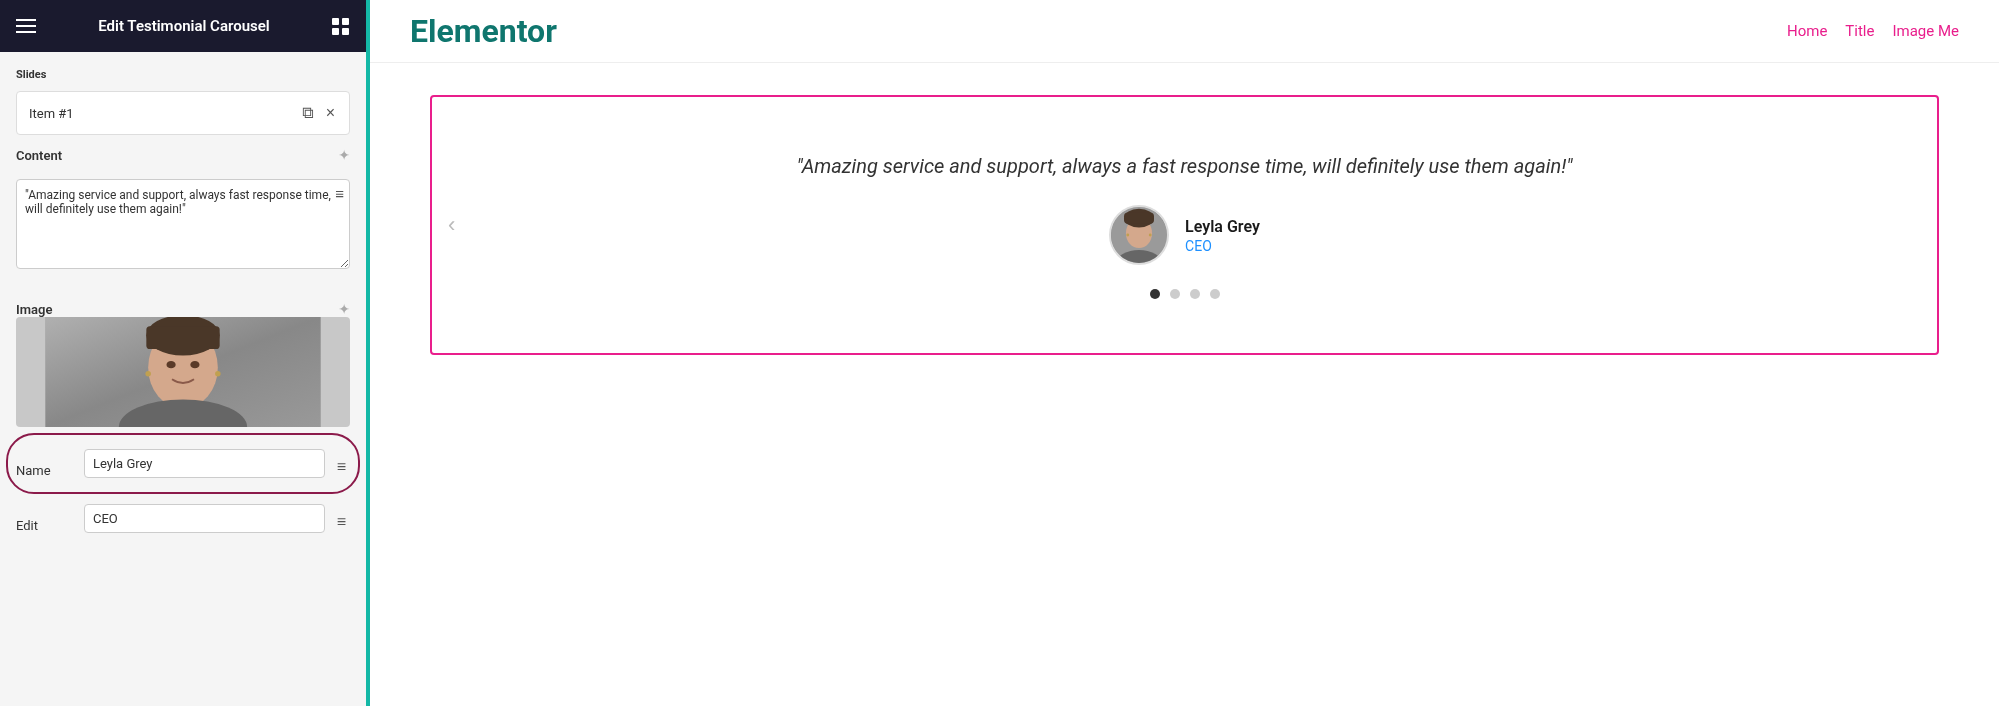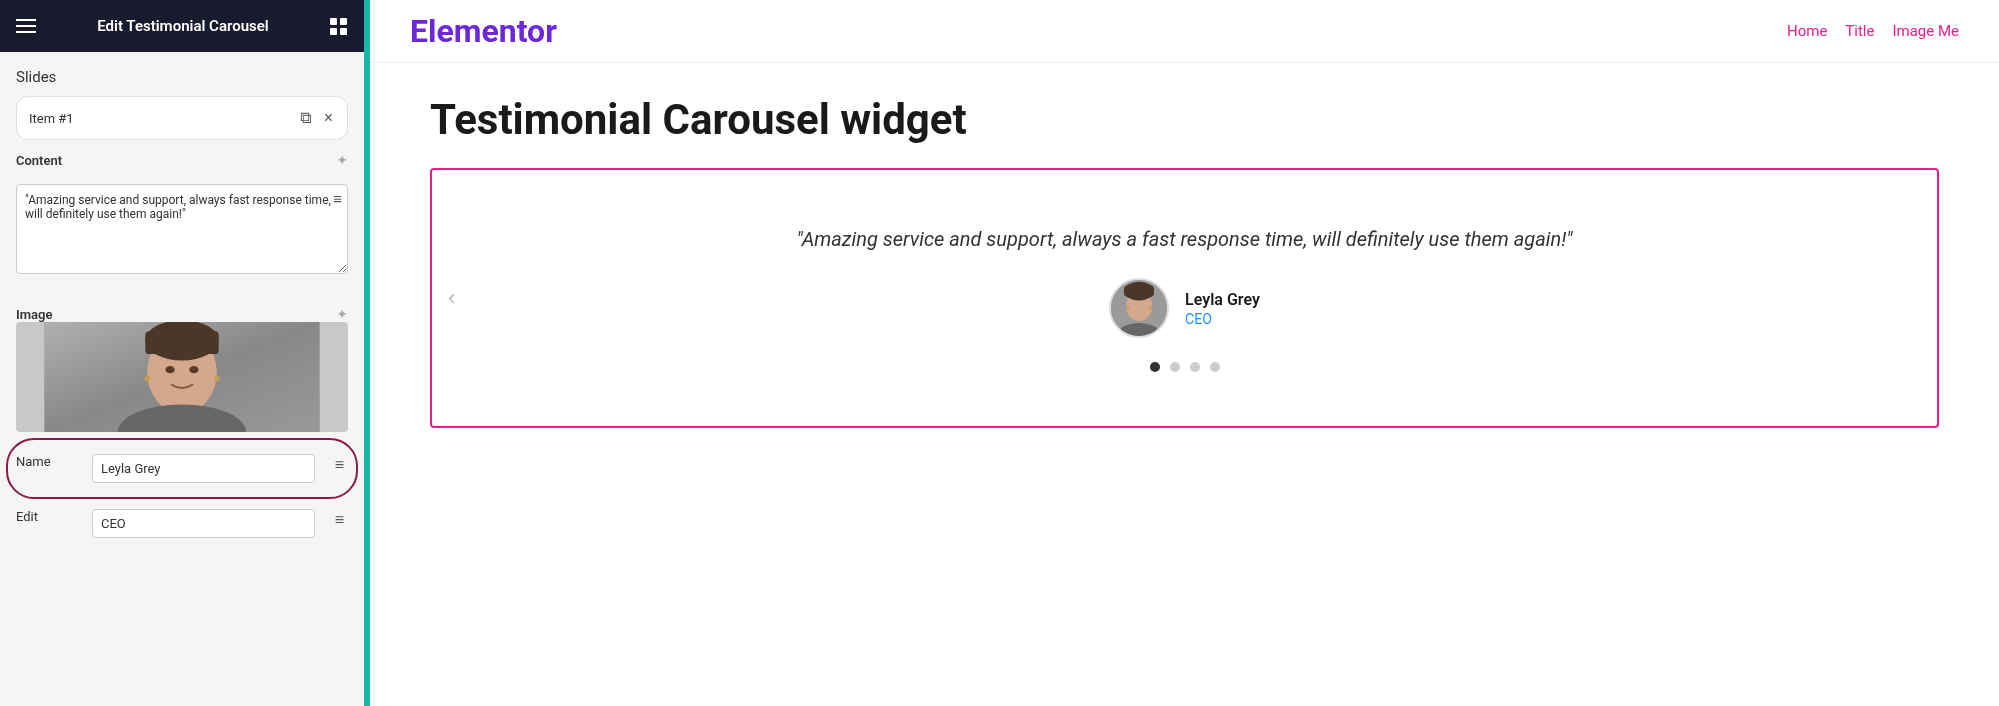--- a/index.html
+++ b/index.html
@@ -3,21 +3,21 @@
   <meta charset="utf-8">
   <style>
     * { box-sizing: border-box; margin: 0; padding: 0; }
     body { font-family: -apple-system, BlinkMacSystemFont, 'Segoe UI', Roboto, sans-serif; display: flex; height: 706px; overflow: hidden; background: #fff; }
 
     
     .left-panel {
       width: 370px;
       min-width: 370px;
       background: #f5f5f5;
-      border-right: 6px solid #14b8a6;
+      border-right: 4px solid #14b8a6;
       display: flex;
       flex-direction: column;
       height: 706px;
       overflow: hidden;
     }
 
     .panel-header {
       background: #1a1a2e;
       color: #fff;
       display: flex;
@@ -34,31 +34,31 @@
       color: #fff;
     }
 
     .panel-body {
       padding: 16px;
       overflow-y: auto;
       flex: 1;
     }
 
     .section-label {
-      font-size: 15px;
-      font-weight: 400;
+      font-size: 11px;
+      font-weight: 700;
       color: #333;
       margin-bottom: 10px;
     }
 
     
     .slide-item {
       background: #fff;
       border: 1px solid #ddd;
-      border-radius: 12px;
+      border-radius: 4px;
       display: flex;
       align-items: center;
       justify-content: space-between;
       padding: 10px 12px;
       margin-bottom: 12px;
     }
 
     .slide-item-label {
       font-size: 13px;
       color: #333;
@@ -145,22 +145,22 @@
       left: -10px;
       right: -10px;
       bottom: -8px;
       border: 2.5px solid #8b1a4a;
       border-radius: 28px;
       pointer-events: none;
     }
 
     .input-row {
       display: flex;
-      align-items: flex-start;
-      gap: 16px;
+      align-items: flex-end;
+      gap: 8px;
       padding: 8px 0;
     }
 
     .input-row-label {
       font-size: 13px;
       color: #333;
       width: 60px;
       flex-shrink: 0;
     }
 
@@ -218,21 +218,21 @@
       align-items: center;
       justify-content: space-between;
       padding: 12px 40px;
       border-bottom: 1px solid #eee;
       background: #fff;
     }
 
     .site-logo {
       font-size: 32px;
       font-weight: 700;
-      color: #6d28d9;
+      color: #0f766e;
     }
 
     .site-nav {
       display: flex;
       gap: 18px;
     }
 
     .nav-link {
       font-size: 15px;
       color: #e91e8c;
@@ -451,21 +451,20 @@
   <div class="site-header">
     <span class="site-logo">Elementor</span>
     <nav class="site-nav">
       <a class="nav-link">Home</a>
       <a class="nav-link">Title</a>
       <a class="nav-link">Image Me</a>
     </nav>
   </div>
 
   <div class="main-content">
-    <h1 class="page-title">Testimonial Carousel widget</h1>
 
     <div class="carousel-widget">
       <button class="carousel-nav-btn">‹</button>
 
       <p class="carousel-testimonial-text">"Amazing service and support, always a fast response time, will definitely use them again!"</p>
 
       <div class="carousel-author">
         <div class="author-avatar">
           <svg viewBox="0 0 60 60" xmlns="http://www.w3.org/2000/svg" width="60" height="60">
             <rect width="60" height="60" fill="#9a9a9a" rx="30"></rect>

